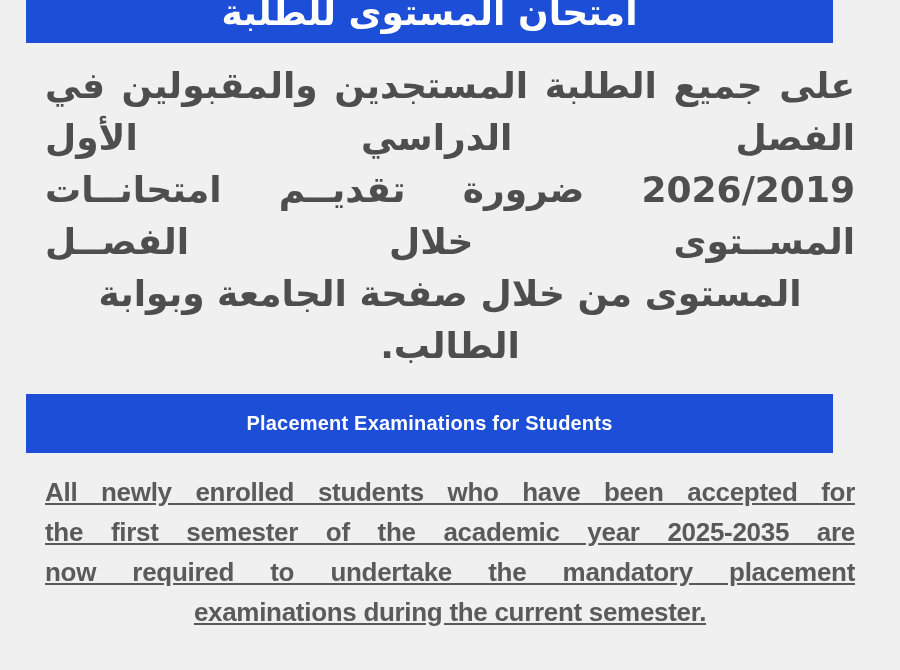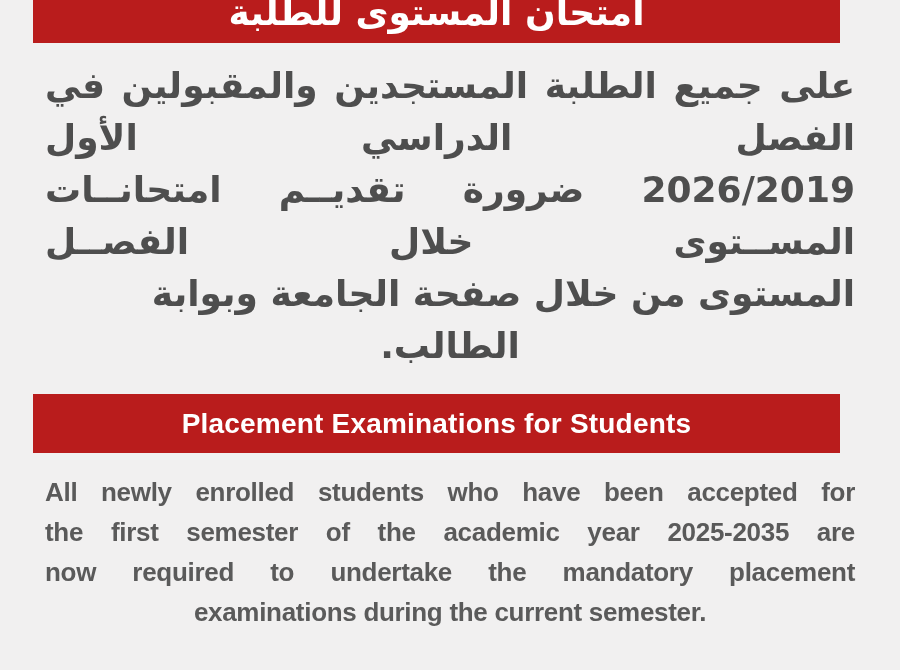--- a/index.html
+++ b/index.html
@@ -13,22 +13,22 @@
     background: #f1f0f0;
     font-family: "Liberation Sans", sans-serif;
   }
   .page {
     position: relative;
     width: 900px;
     height: 670px;
     overflow: hidden;
   }
   .banner {
-    background: #b91c1c;
-    margin-left: 33px;
+    background: #1d4ed8;
+    margin-left: 26px;
     width: 807px;
   }
   
   .banner-top {
     height: 43px;
     overflow: hidden;
   }
   .banner-top .banner-title-ar {
     display: block;
     text-align: center;
@@ -54,38 +54,40 @@
   .banner-en {
     margin-top: 22px;
     height: 59px;
     display: flex;
     align-items: center;
     justify-content: center;
   }
   .banner-en .banner-title-en {
     color: #ffffff;
     font-weight: bold;
-    font-size: 28px;
+    font-size: 20px;
     letter-spacing: 0.2px;
   }
   .en-paragraph {
     margin: 19px 45px 0 45px;
     font-weight: bold;
     font-size: 26px;
     letter-spacing: -0.3px;
     color: #5a5a5a;
   }
   .en-line {
     line-height: 40px;
+    text-decoration: underline;
   }
   .just {
     text-align: justify;
     text-align-last: justify;
   }
   .center {
+    text-align: center;
     text-align-last: center;
   }
 </style>
 </head>
 <body>
 
 <div class="page">
 
   <div class="banner banner-top">
     <span class="banner-title-ar">امتحان المستوى للطلبة</span>

